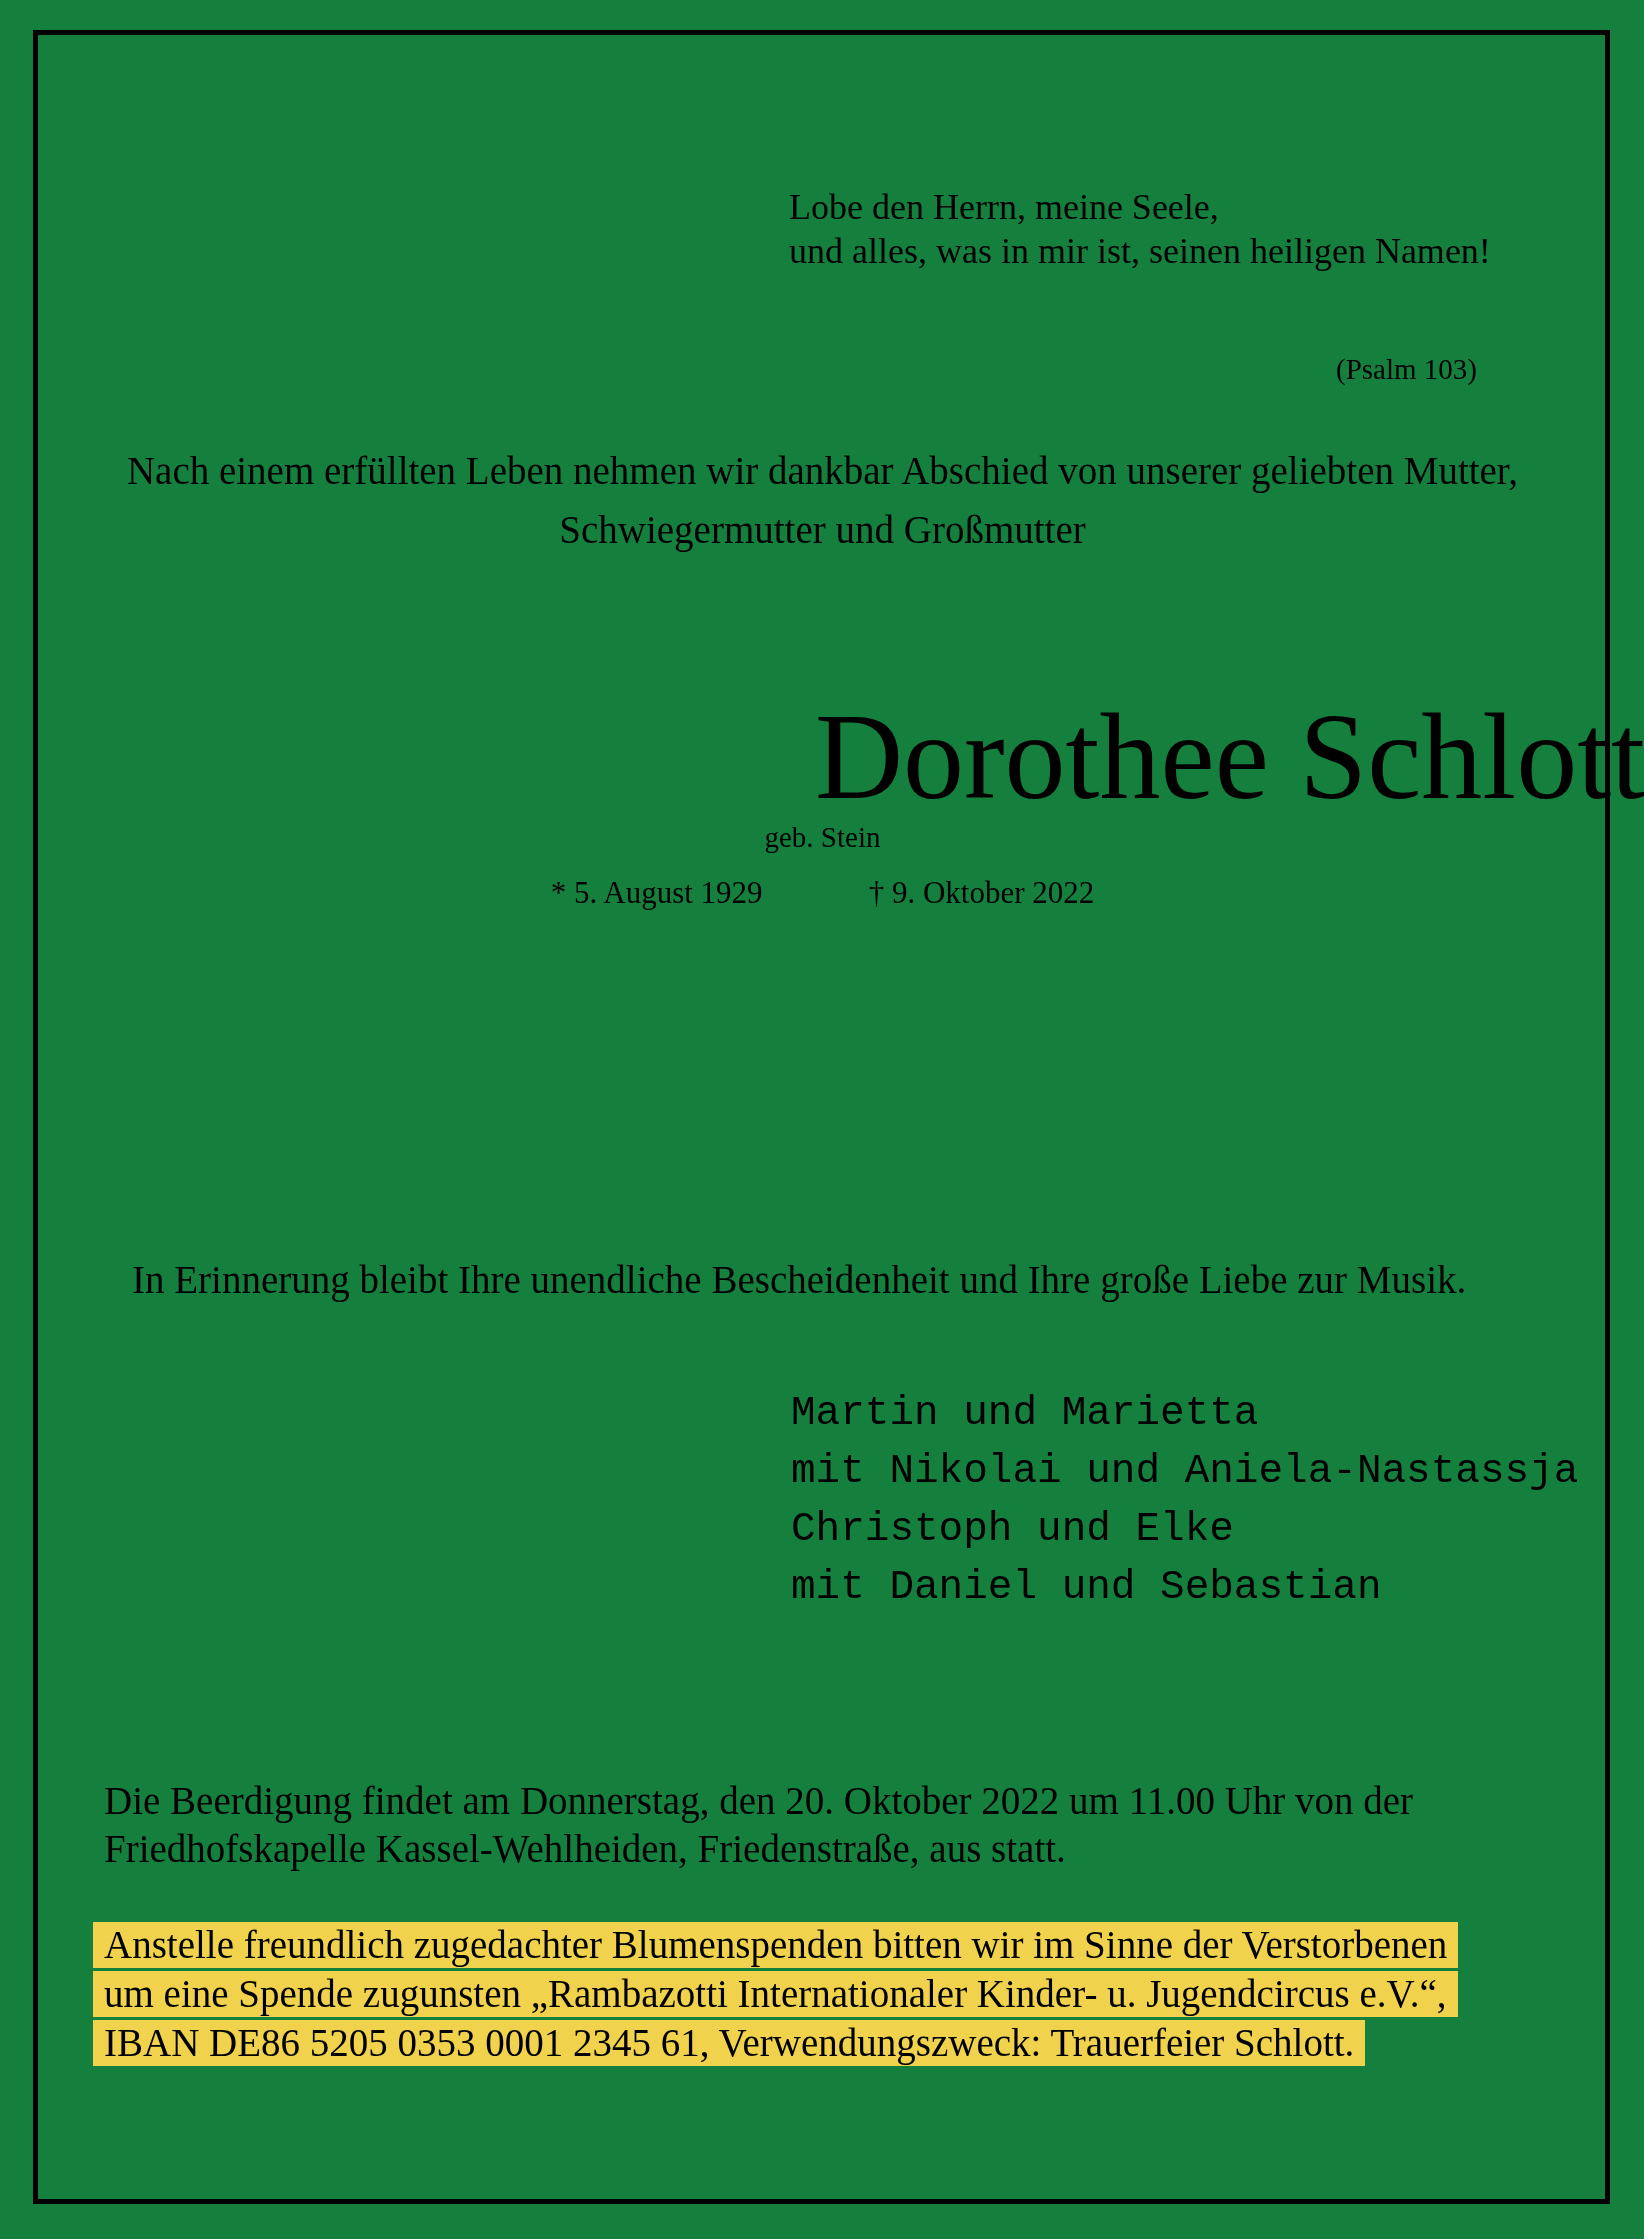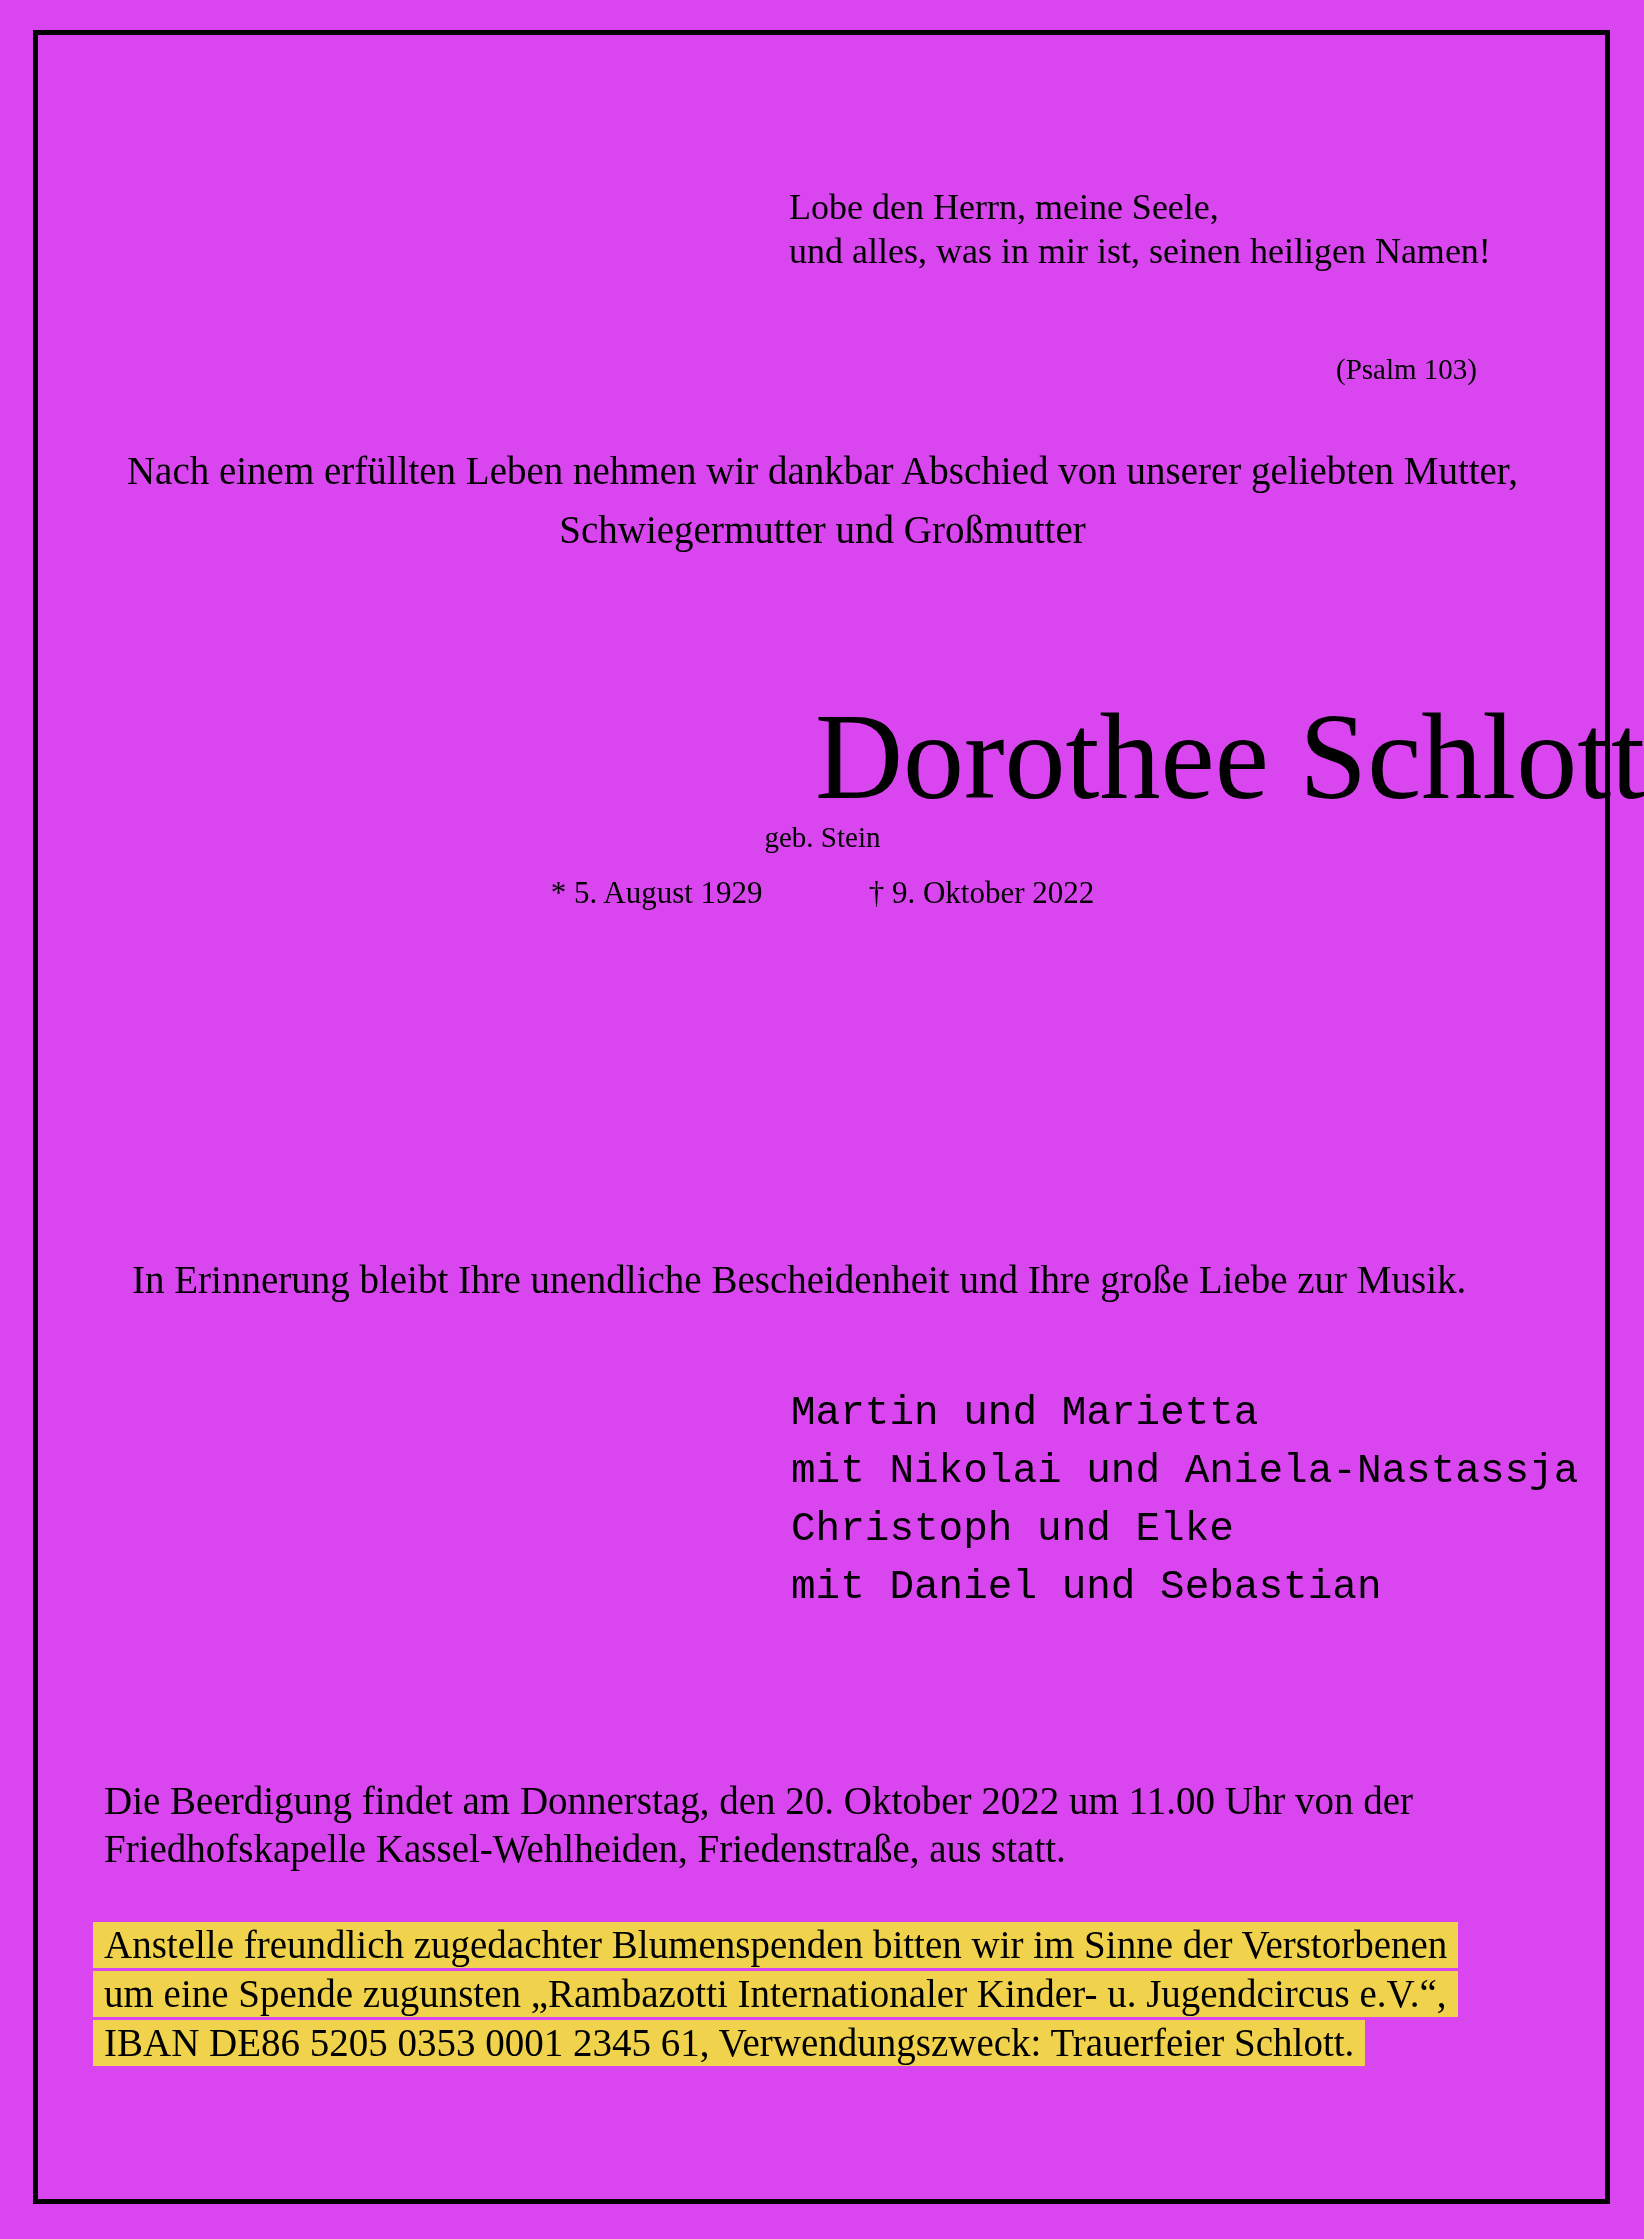--- a/index.html
+++ b/index.html
@@ -4,21 +4,21 @@
 <style>
   html, body {
     margin: 0;
     padding: 0;
     background: #ffffff;
   }
   .page {
     position: relative;
     width: 1645px;
     height: 2240px;
-    background: #d946ef;
+    background: #15803d;
     color: #000000;
     font-family: "Liberation Serif", "DejaVu Serif", serif;
     overflow: hidden;
   }
   .frame {
     position: absolute;
     left: 33px;
     top: 30px;
     width: 1577px;
     height: 2174px;

